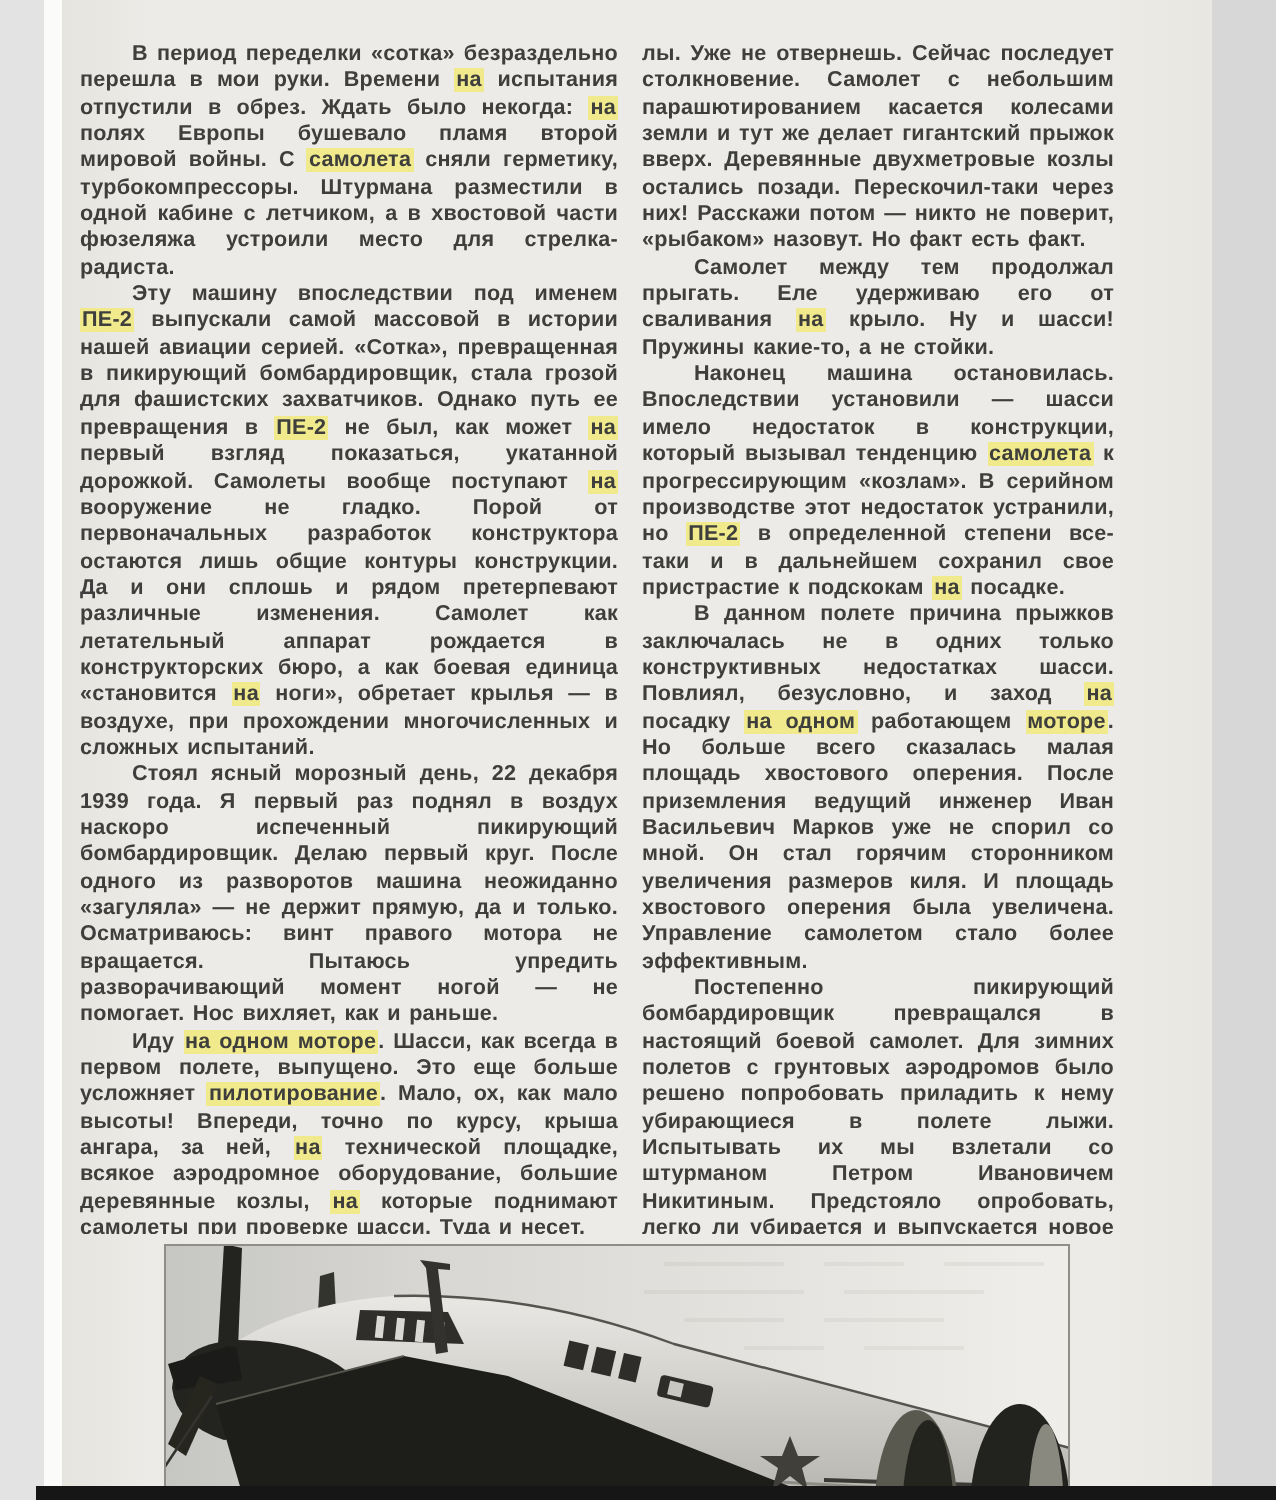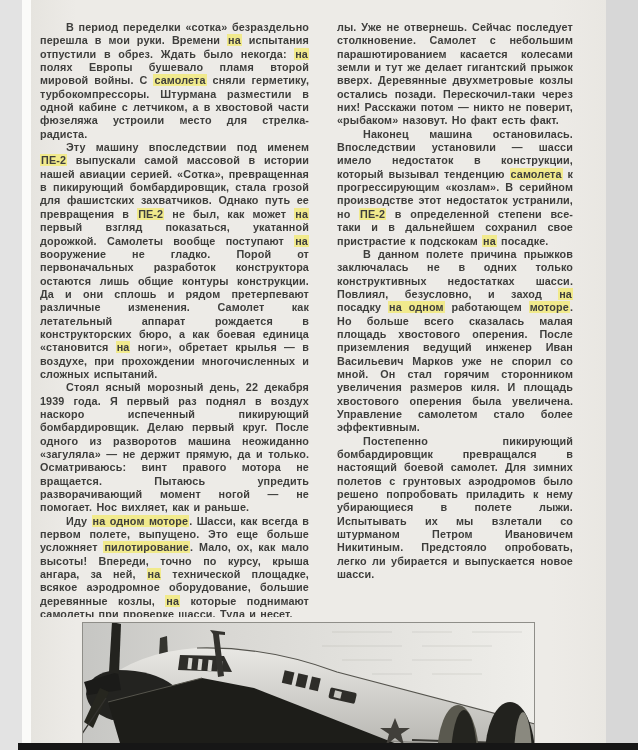--- a/index.html
+++ b/index.html
@@ -24,21 +24,21 @@
     position:absolute;left:31px;top:0;width:575px;height:750px;
     background:linear-gradient(90deg,#e6e4df 0px,var(--page) 45px,var(--page) 520px,#e9e7e2 575px);
   }
   .col{
     position:absolute;top:21px;height:596px;overflow:hidden;
     font-size:10.8px;line-height:13.35px;font-weight:700;
     color:var(--text);text-align:justify;
     letter-spacing:0.12px;word-spacing:1.1px;
   }
   .col-left{left:9px;width:269px;}
-  .col-right{left:306px;width:236px;}
+  .col-right{left:290px;width:236px;}
   .col p{margin:0;text-indent:26px;}
   .col p.noindent{text-indent:0;}
   .hl{background:var(--highlight);padding:0 1px;}
   figure.photo{
     position:absolute;left:51px;top:622px;width:453px;height:128px;margin:0;
     overflow:hidden;
   }
   figure.photo svg{display:block;}
   .bottom-bar{position:absolute;left:18px;top:743px;width:620px;height:7px;background:var(--bottom-bar);}
 </style>
@@ -51,20 +51,21 @@
 
 <div class="page">
   <div class="col col-left">
       <p><span>В период переделки «сотка» безраздельно перешла в мои руки. Времени </span><span class="hl">на</span><span> испытания отпустили в обрез. Ждать было некогда: </span><span class="hl">на</span><span> полях Европы бушевало пламя второй мировой войны. С </span><span class="hl">самолета</span><span> сняли герметику, турбокомпрессоры. Штурмана разместили в одной кабине с летчиком, а в хвостовой части фюзеляжа устроили место для стрелка-радиста.</span></p>
       <p><span>Эту машину впоследствии под именем </span><span class="hl">ПЕ-2</span><span> выпускали самой массовой в истории нашей авиации серией. «Сотка», превращенная в пикирующий бомбардировщик, стала грозой для фашистских захватчиков. Однако путь ее превращения в </span><span class="hl">ПЕ-2</span><span> не был, как может </span><span class="hl">на</span><span> первый взгляд показаться, укатанной дорожкой. Самолеты вообще поступают </span><span class="hl">на</span><span> вооружение не гладко. Порой от первоначальных разработок конструктора остаются лишь общие контуры конструкции. Да и они сплошь и рядом претерпевают различные изменения. Самолет как летательный аппарат рождается в конструкторских бюро, а как боевая единица «становится </span><span class="hl">на</span><span> ноги», обретает крылья — в воздухе, при прохождении многочисленных и сложных испытаний.</span></p>
       <p><span>Стоял ясный морозный день, 22 декабря 1939 года. Я первый раз поднял в воздух наскоро испеченный пикирующий бомбардировщик. Делаю первый круг. После одного из разворотов машина неожиданно «загуляла» — не держит прямую, да и только. Осматриваюсь: винт правого мотора не вращается. Пытаюсь упредить разворачивающий момент ногой — не помогает. Нос вихляет, как и раньше.</span></p>
       <p><span>Иду </span><span class="hl">на одном моторе</span><span>. Шасси, как всегда в первом полете, выпущено. Это еще больше усложняет </span><span class="hl">пилотирование</span><span>. Мало, ох, как мало высоты! Впереди, точно по курсу, крыша ангара, за ней, </span><span class="hl">на</span><span> технической площадке, всякое аэродромное оборудование, большие деревянные козлы, </span><span class="hl">на</span><span> которые поднимают самолеты при проверке шасси. Туда и несет.</span></p>
     </div>
   <div class="col col-right">
       <p class="noindent"><span>лы. Уже не отвернешь. Сейчас последует столкновение. Самолет с небольшим парашютированием касается колесами земли и тут же делает гигантский прыжок вверх. Деревянные двухметровые козлы остались позади. Перескочил-таки через них! Расскажи потом — никто не поверит, «рыбаком» назовут. Но факт есть факт.</span></p>
+      <p><span>Самолет между тем продолжал прыгать. Еле удерживаю его от сваливания </span><span class="hl">на</span><span> крыло. Ну и шасси! Пружины какие-то, а не стойки.</span></p>
       <p><span>Наконец машина остановилась. Впоследствии установили — шасси имело недостаток в конструкции, который вызывал тенденцию </span><span class="hl">самолета</span><span> к прогрессирующим «козлам». В серийном производстве этот недостаток устранили, но </span><span class="hl">ПЕ-2</span><span> в определенной степени все-таки и в дальнейшем сохранил свое пристрастие к подскокам </span><span class="hl">на</span><span> посадке.</span></p>
       <p><span>В данном полете причина прыжков заключалась не в одних только конструктивных недостатках шасси. Повлиял, безусловно, и заход </span><span class="hl">на</span><span> посадку </span><span class="hl">на одном</span><span> работающем </span><span class="hl">моторе</span><span>. Но больше всего сказалась малая площадь хвостового оперения. После приземления ведущий инженер Иван Васильевич Марков уже не спорил со мной. Он стал горячим сторонником увеличения размеров киля. И площадь хвостового оперения была увеличена. Управление самолетом стало более эффективным.</span></p>
       <p><span>Постепенно пикирующий бомбардировщик превращался в настоящий боевой самолет. Для зимних полетов с грунтовых аэродромов было решено попробовать приладить к нему убирающиеся в полете лыжи. Испытывать их мы взлетали со штурманом Петром Ивановичем Никитиным. Предстояло опробовать, легко ли убирается и выпускается новое шасси.</span></p>
     </div>
 
   <figure class="photo">
     <svg width="453" height="128" viewBox="0 0 453 128">
       <defs>
         <linearGradient id="sky" x1="0" y1="0" x2="1" y2="0">
           <stop offset="0" stop-color="#c6c6c3"></stop>

